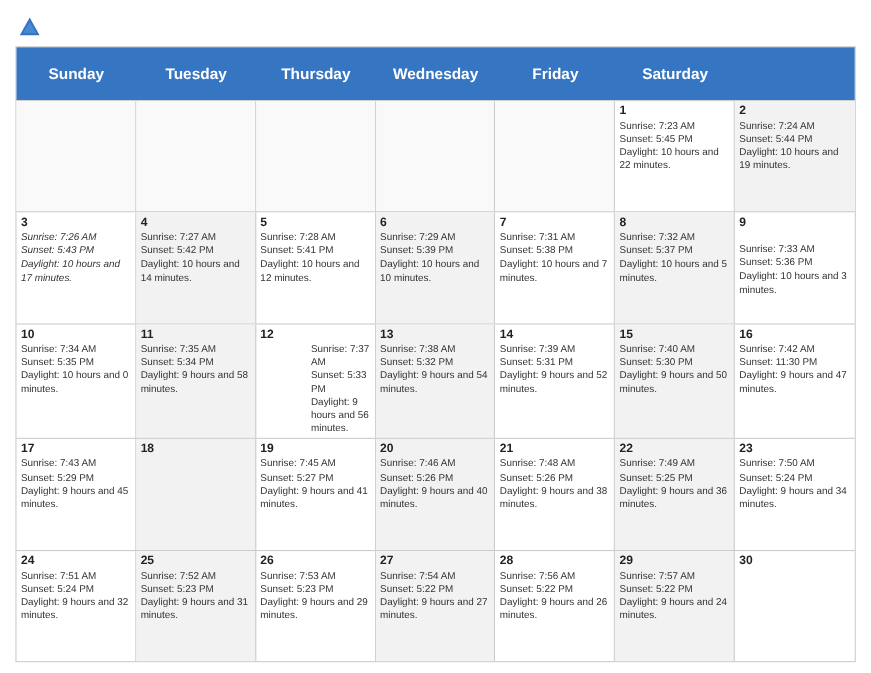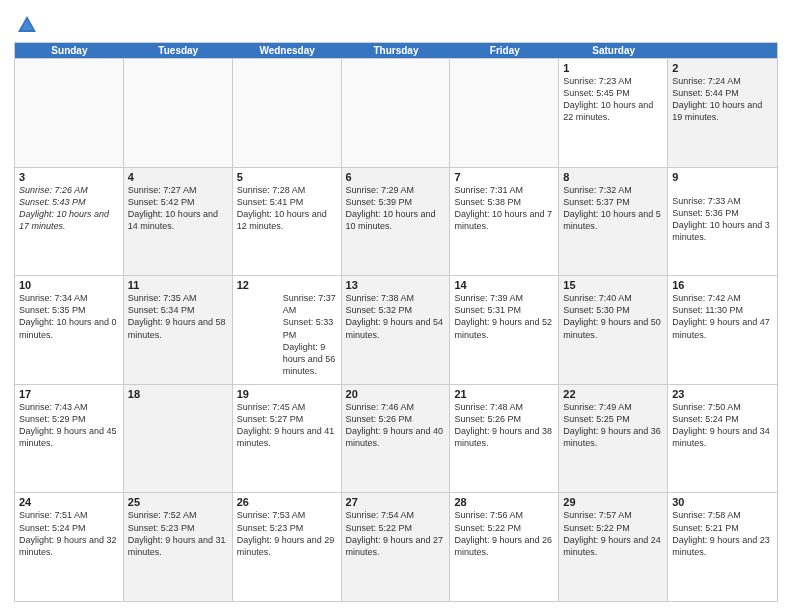--- a/index.html
+++ b/index.html
@@ -63,24 +63,24 @@
       flex-direction: column;
       border: 1px solid #ccc;
     }
     .cal-header {
       display: grid;
       grid-template-columns: repeat(7, 1fr);
       background: #3575c2;
     }
     .cal-header-cell {
       color: #fff;
-      font-size: 10px;
+      font-size: 14px;
       font-weight: bold;
       text-align: center;
-      padding: 2px 2px;
+      padding: 16px 2px;
     }
     .cal-body {
       flex: 1;
       display: flex;
       flex-direction: column;
     }
     .cal-row {
       display: grid;
       grid-template-columns: repeat(7, 1fr);
       flex: 1;
@@ -134,22 +134,22 @@
     <div class="title-block">
       <div class="month-title"></div>
       <div class="location-title"></div>
     </div>
   </div>
 
   <div class="calendar">
     <div class="cal-header">
     <div class="cal-header-cell">Sunday</div>
         <div class="cal-header-cell">Tuesday</div>
+        <div class="cal-header-cell">Thursday</div>
         <div class="cal-header-cell">Wednesday</div>
-        <div class="cal-header-cell">Thursday</div>
         <div class="cal-header-cell">Friday</div>
         <div class="cal-header-cell">Saturday</div>
       </div>
     <div class="cal-body">
     <div class="cal-row">
           <div class="cal-cell empty"></div>
           <div class="cal-cell empty"></div>
           <div class="cal-cell empty"></div>
           <div class="cal-cell empty"></div>
           <div class="cal-cell empty"></div>
@@ -327,20 +327,17 @@
 Daylight: 9 hours and 26 minutes.</div>
           </div>
           <div class="cal-cell shaded">
             <span class="day-number">29</span>
             <div class="day-info" style="white-space: pre-line;">Sunrise: 7:57 AM
 Sunset: 5:22 PM
 Daylight: 9 hours and 24 minutes.</div>
           </div>
           <div class="cal-cell">
             <span class="day-number">30</span>
-            <div class="day-info" style="white-space: pre-line;">Sunrise: 7:58 AM
-Sunset: 5:21 PM
-Daylight: 9 hours and 23 minutes.</div>
           </div>
         </div>
       </div>
   </div>
 </div>
 
 </body></html>

